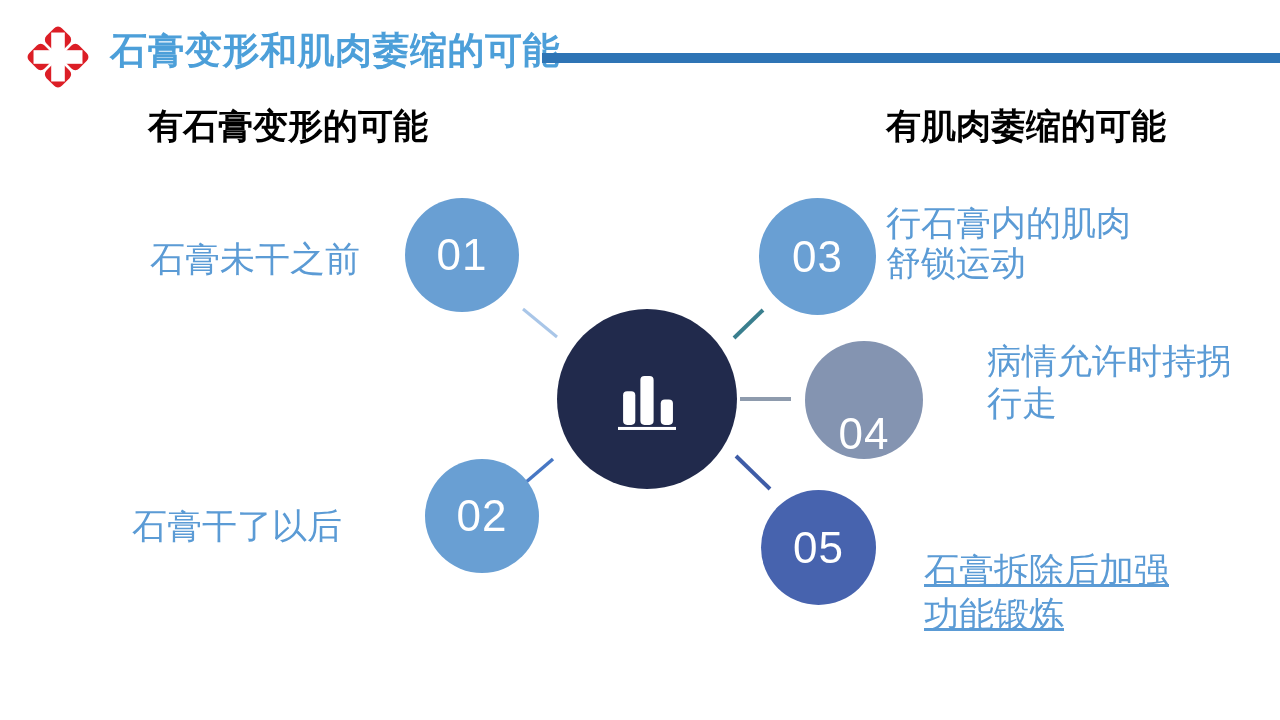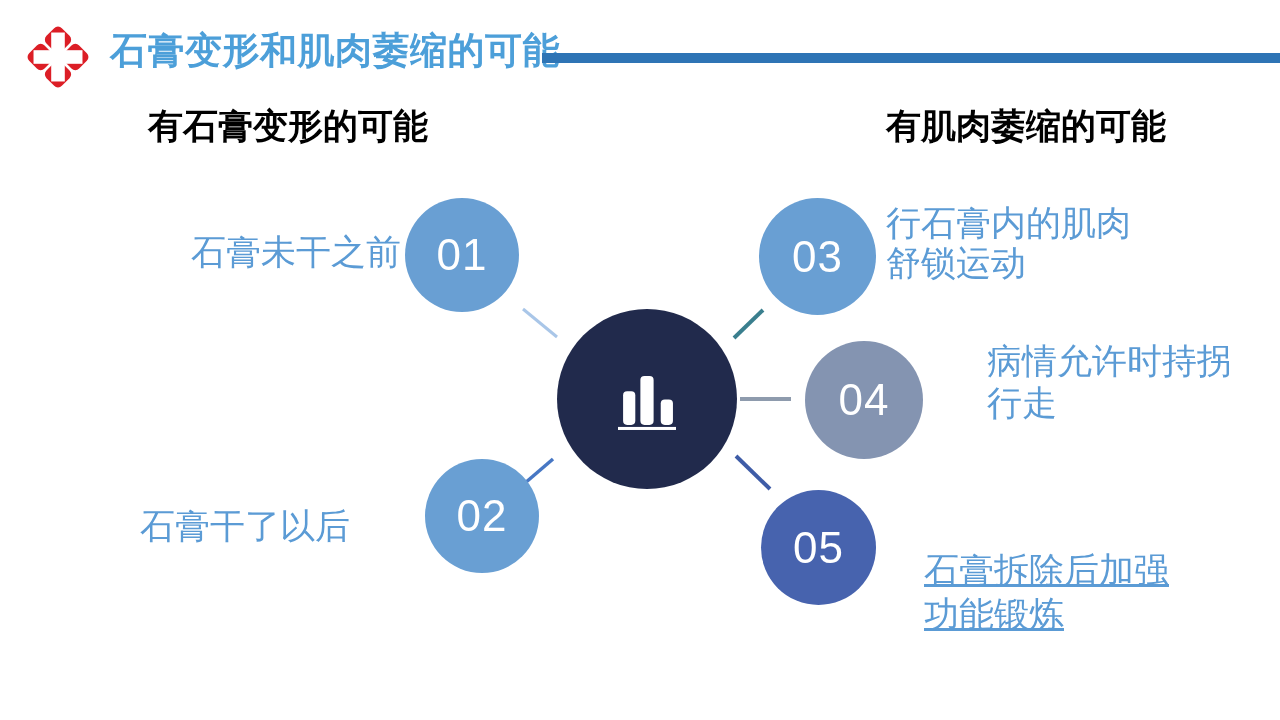--- a/index.html
+++ b/index.html
@@ -19,29 +19,29 @@
 
   
   .connectors{position:absolute;left:0;top:0;width:1280px;height:720px;pointer-events:none;}
 
   
   .circle{position:absolute;border-radius:50%;display:flex;align-items:center;justify-content:center;}
   .num{color:#ffffff;font-size:44px;font-weight:400;letter-spacing:1px;}
   .c01{left:405px;top:198px;width:114px;height:114px;}
   .c02{left:425px;top:459px;width:114px;height:114px;}
   .c03{left:759px;top:198px;width:117px;height:117px;}
-  .c04{left:805px;top:341px;width:118px;height:118px;}
+  .c04{left:805px;top:341px;width:118px;height:118px;align-items:flex-end;}
   .c05{left:761px;top:490px;width:115px;height:115px;}
   .hub{left:557px;top:309px;width:180px;height:180px;}
   .hub svg{width:58px;height:55px;display:block;margin-top:6px;}
 
   
   .label{position:absolute;font-size:35px;line-height:42px;white-space:nowrap;}
-  .lb01{left:150px;top:231px;margin-left:41px;}
-  .lb02{left:140px;top:505px;}
+  .lb01{left:150px;top:238px;}
+  .lb02{left:132px;top:505px;}
   .lb03{left:886px;top:203px;line-height:40px;}
   .lb04{left:946px;top:340px;}
   .lb05{left:924px;top:548px;line-height:44px;text-decoration:underline;}
 </style>
 </head>
 <body>
 
 <div class="slide">
 
   <span class="logo">

